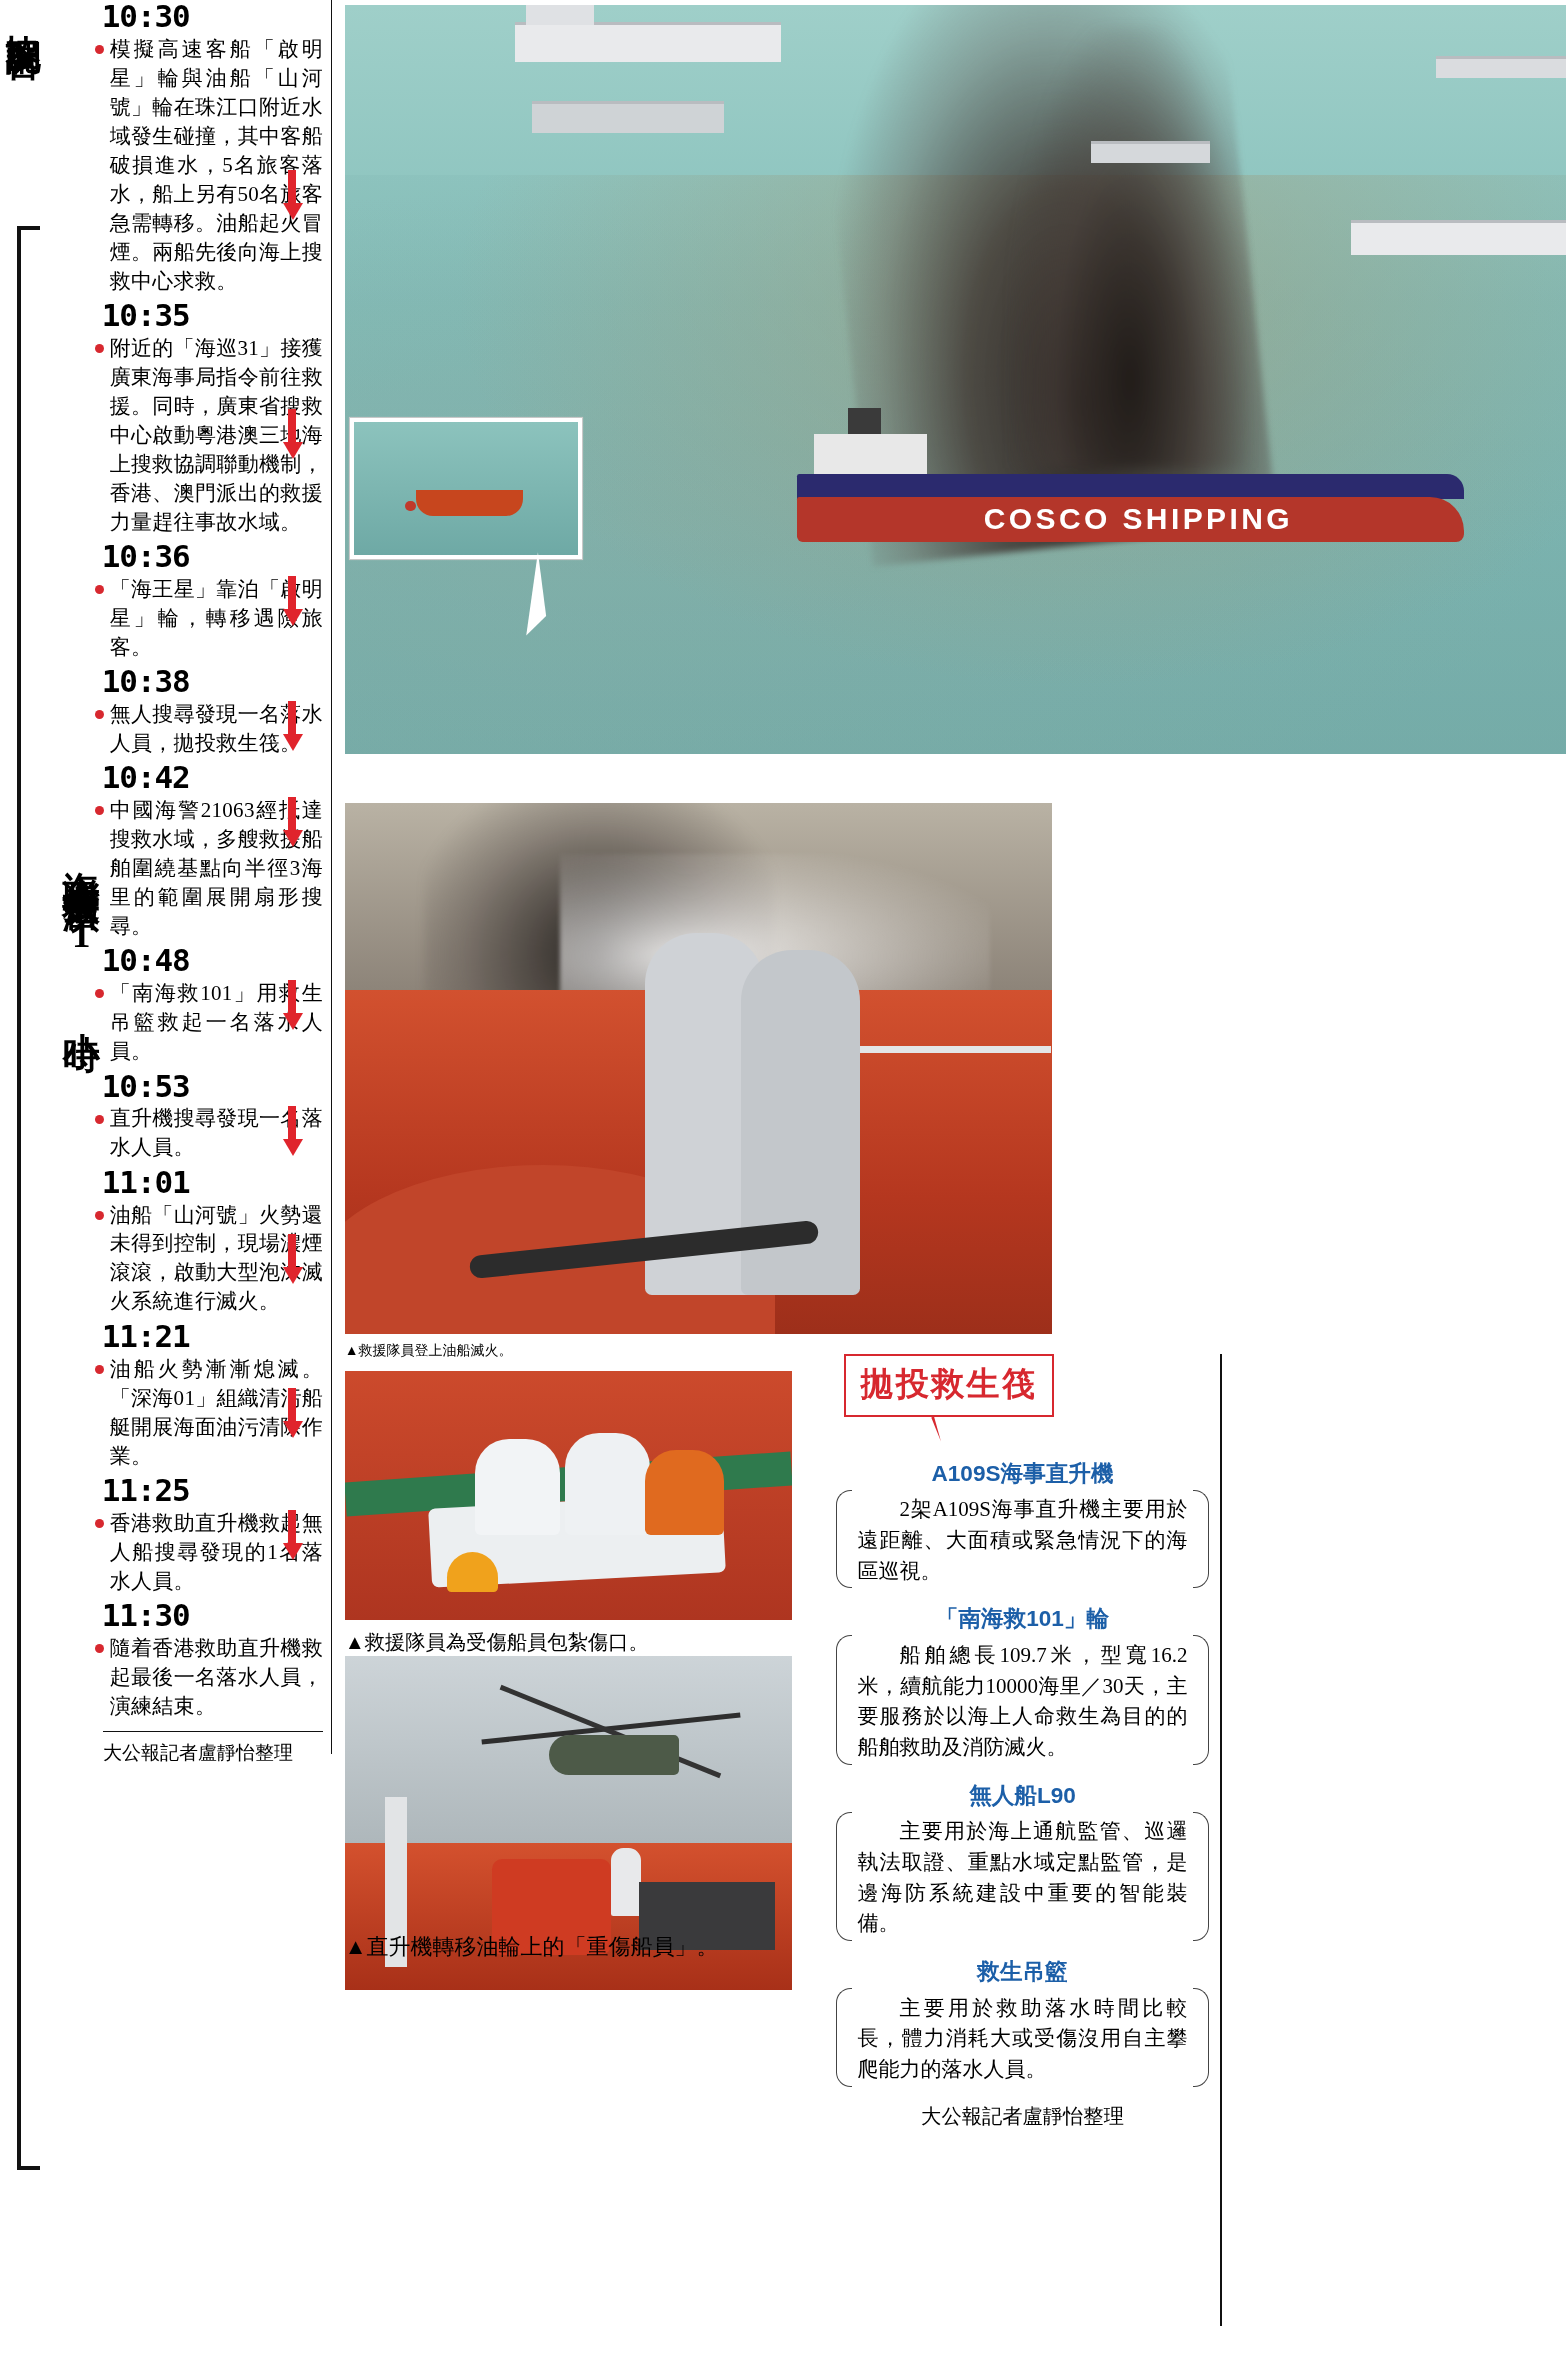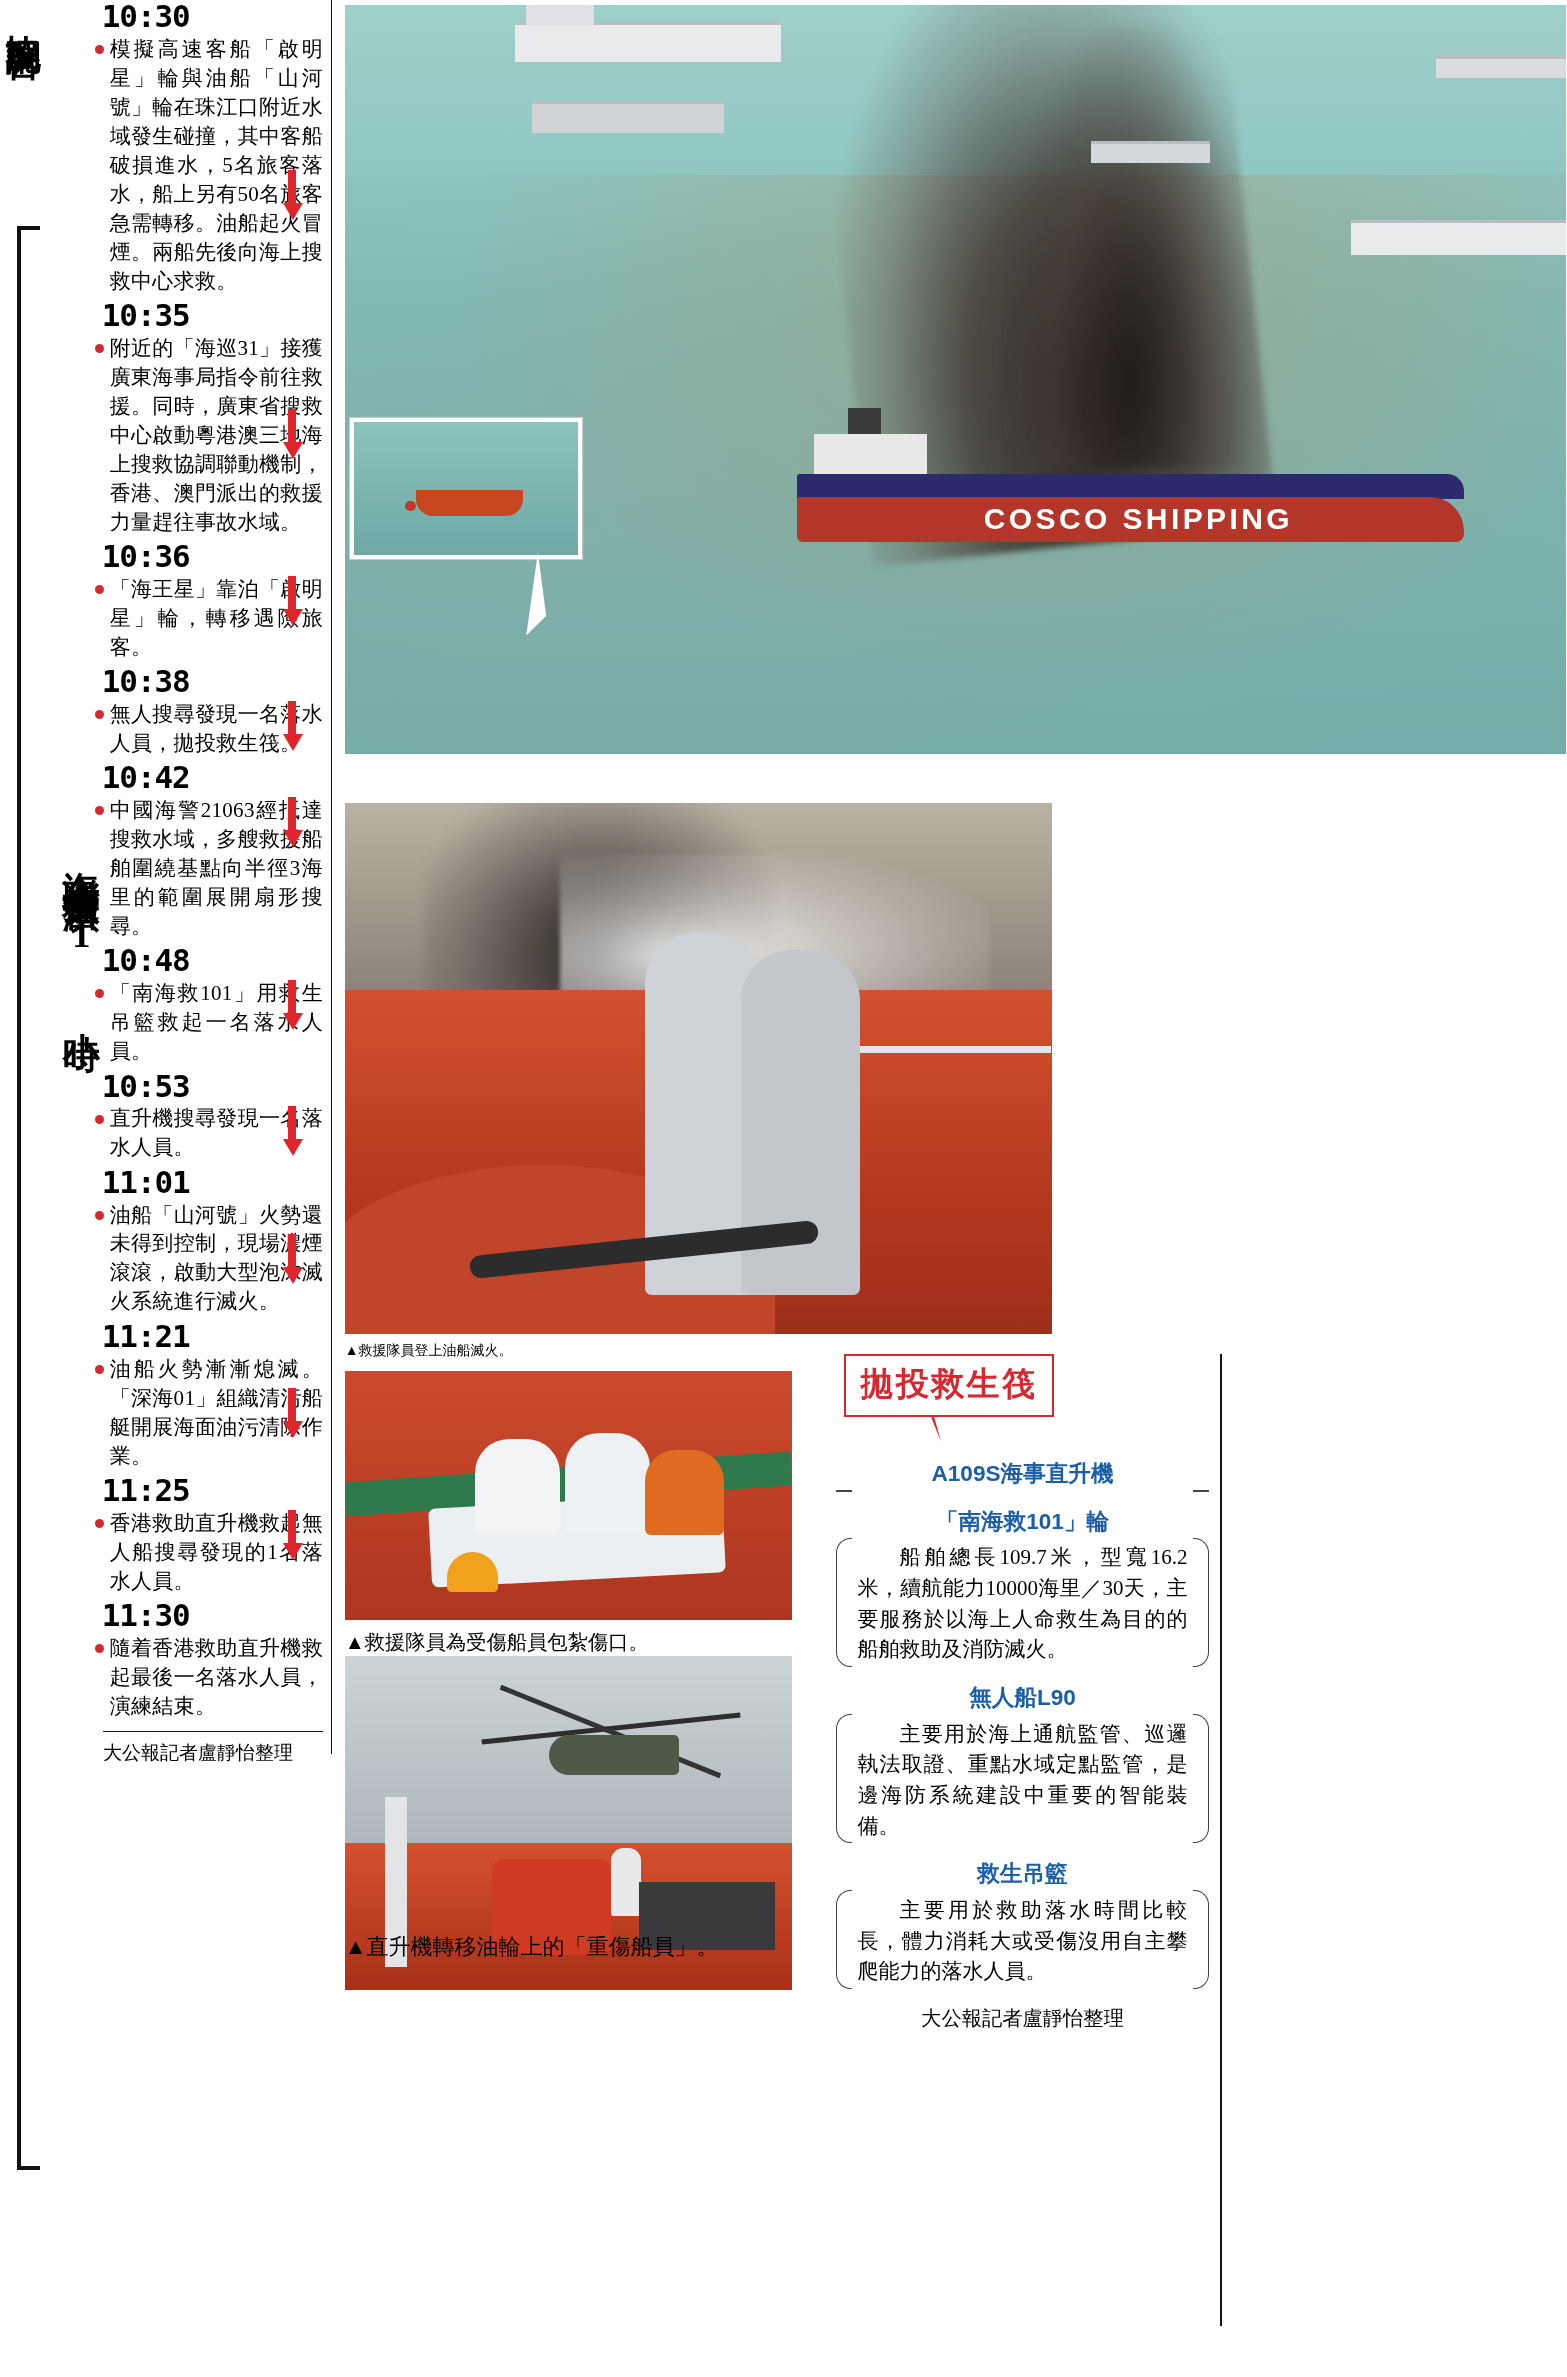--- a/index.html
+++ b/index.html
@@ -547,20 +547,21 @@
   </div>
   <div class="cap4">▲直升機轉移油輪上的「重傷船員」。</div>
 
   <div class="frame-line"></div>
   <div class="equip">
     <div class="equip-title">拋投救生筏</div>
     <div class="equip-list">
 
       <div class="eq-item">
         <div class="eq-name">A109S海事直升機</div>
+        <div class="eq-desc">2架A109S海事直升機主要用於遠距離、大面積或緊急情況下的海區巡視。</div>
       </div>
 
       <div class="eq-item">
         <div class="eq-name">「南海救101」輪</div>
         <div class="eq-desc">船舶總長109.7米，型寬16.2米，續航能力10000海里／30天，主要服務於以海上人命救生為目的的船舶救助及消防滅火。</div>
       </div>
 
       <div class="eq-item">
         <div class="eq-name">無人船L90</div>
         <div class="eq-desc">主要用於海上通航監管、巡邏執法取證、重點水域定點監管，是邊海防系統建設中重要的智能裝備。</div>

